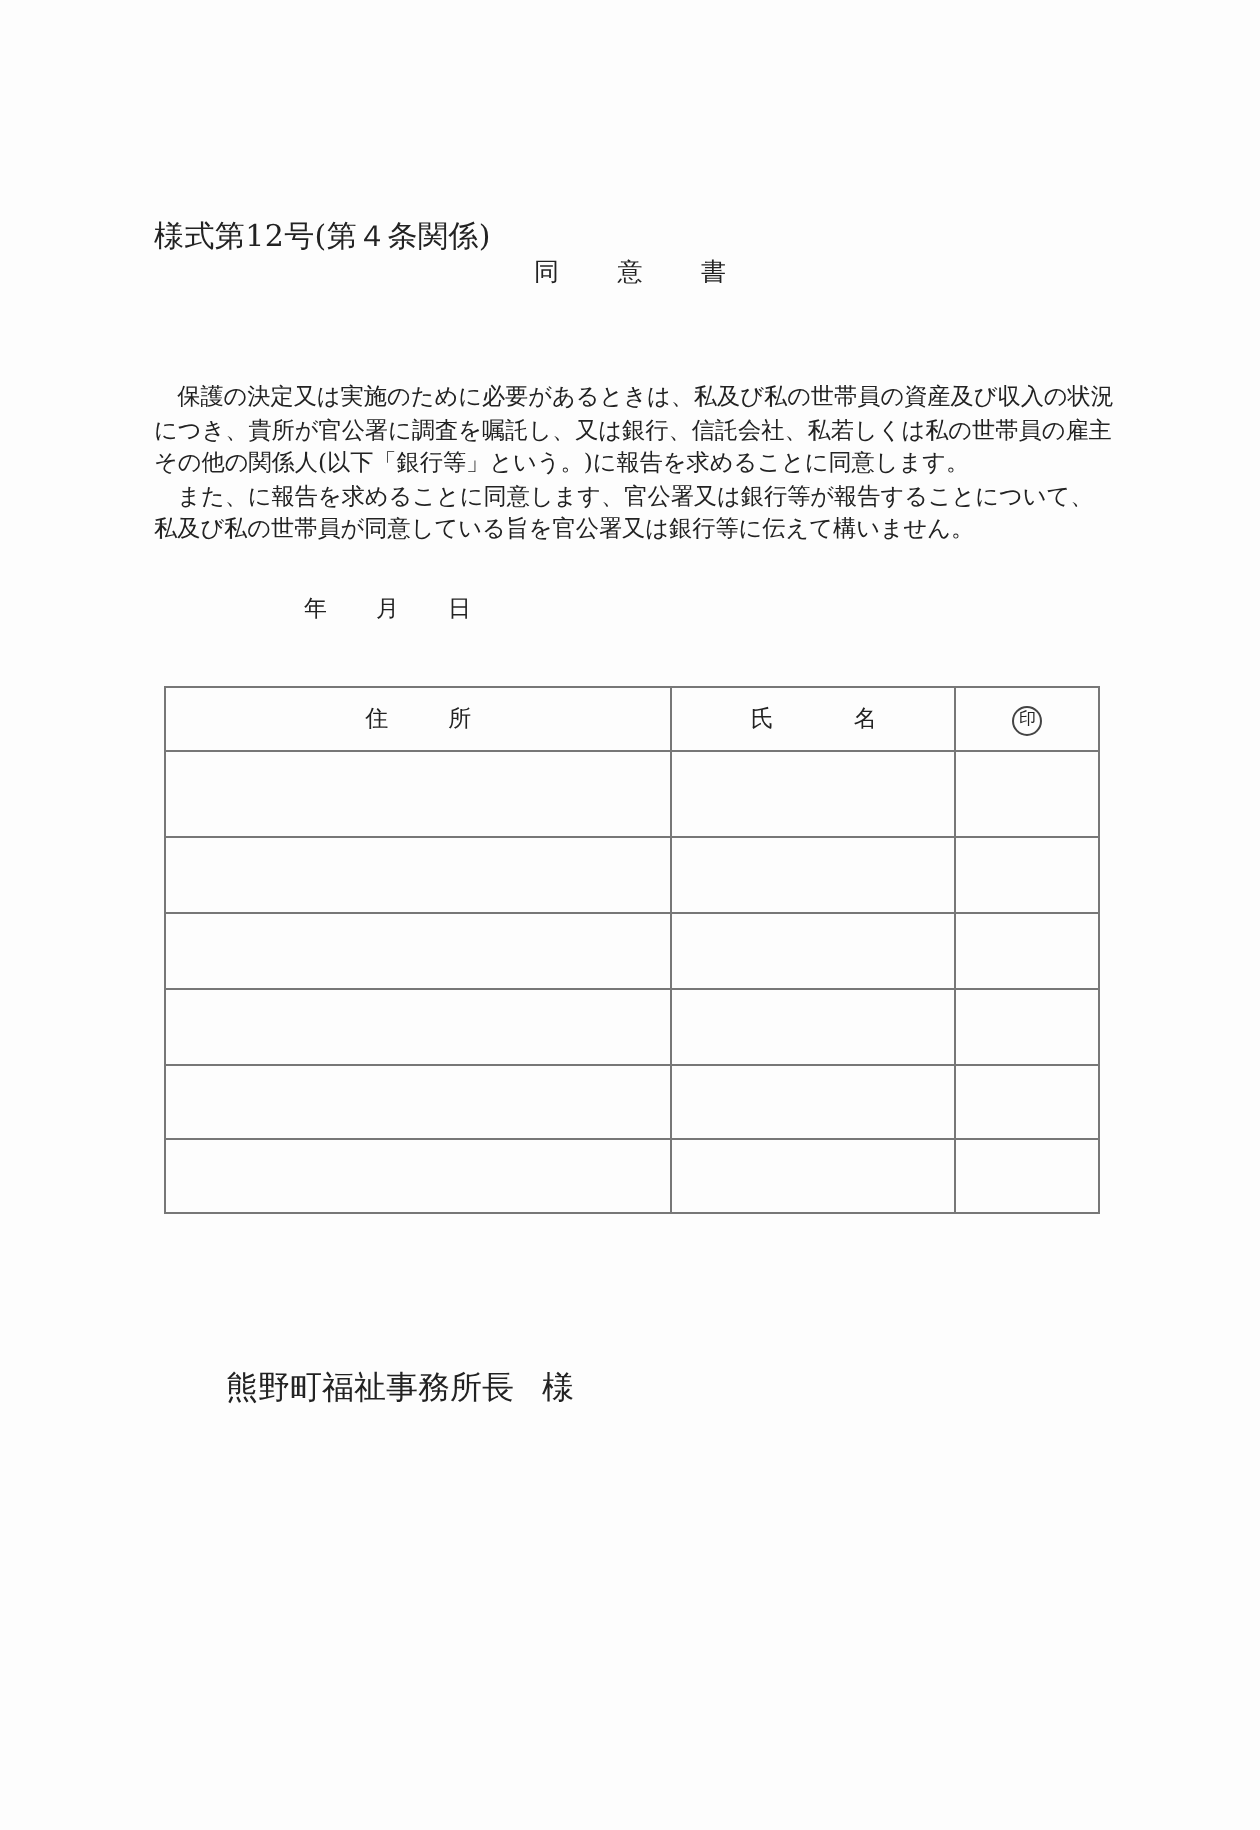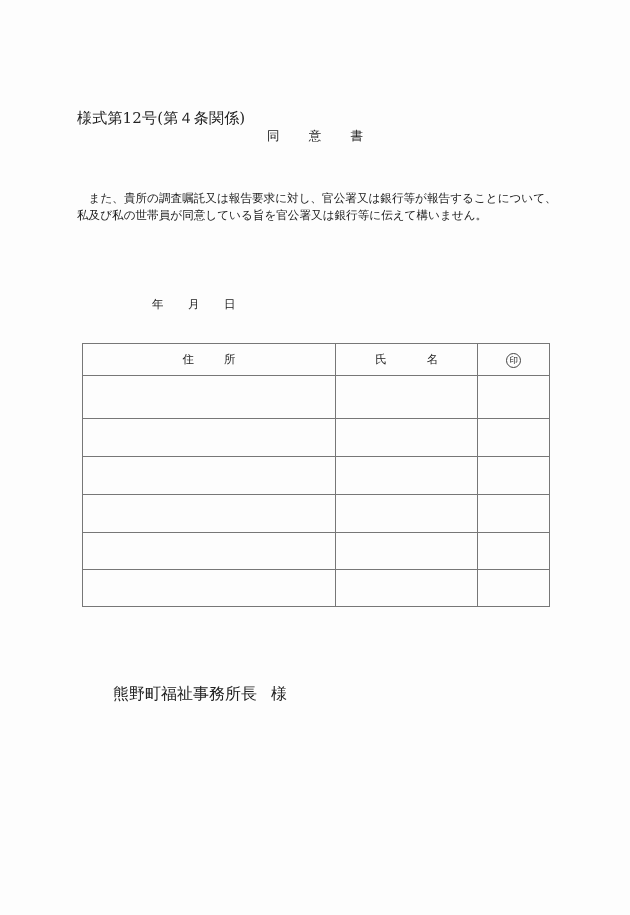--- a/index.html
+++ b/index.html
@@ -47,21 +47,22 @@
 
 <div class="abs form-number">様式第12号(第４条関係)</div>
 
 <div class="abs title">
   <span>同</span>
   <span>意</span>
   <span>書</span>
 </div>
 
 <div class="abs body-text">
-  <p>また、貴所の調査嘱託又は報告要求に対し、官公署又は銀行等が報告することについて、私及び私の世帯員が同意している旨を官公署又は銀行等に伝えて構いません。</p>
+  <p>保護の決定又は実施のために必要があるときは、私及び私の世帯員の資産及び収入の状況につき、貴所が官公署に調査を嘱託し、又は銀行、信託会社、私若しくは私の世帯員の雇主その他の関係人(以下「銀行等」という。)に報告を求めることに同意します。</p>
+  <p>また、に報告を求めることに同意します、官公署又は銀行等が報告することについて、私及び私の世帯員が同意している旨を官公署又は銀行等に伝えて構いません。</p>
 </div>
 
 <div class="abs date-row">
   <span>年</span>
   <span>月</span>
   <span>日</span>
 </div>
 
 <table class="sig">
   <thead>

